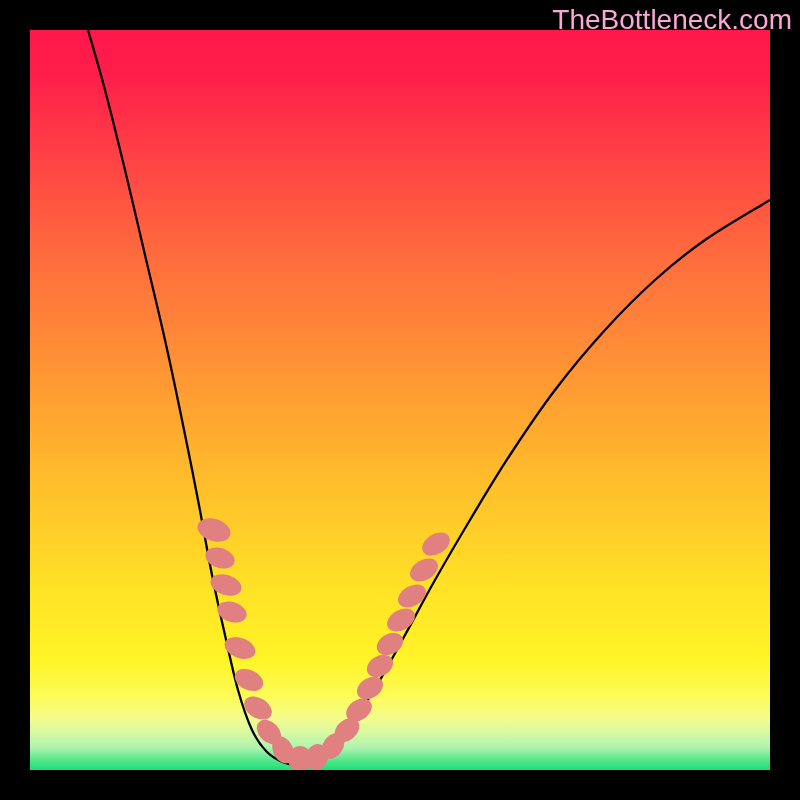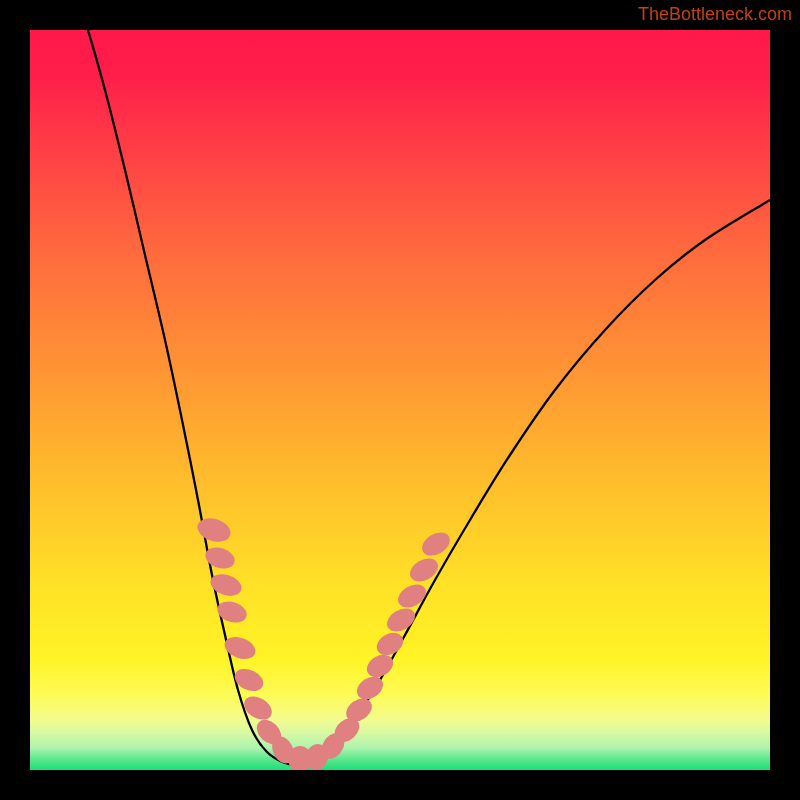--- a/index.html
+++ b/index.html
@@ -8,22 +8,22 @@
     position: relative;
     width: 800px;
     height: 800px;
     background: #000;
   }
   .watermark {
     position: absolute;
     top: 4px;
     right: 8px;
     font-family: Arial, Helvetica, sans-serif;
-    font-size: 18px;
-    color: #c2410c;
+    font-size: 28px;
+    color: #f9a8d4;
     z-index: 10;
   }
   .plot {
     position: absolute;
     left: 30px;
     top: 30px;
     width: 740px;
     height: 740px;
     overflow: hidden;
   }

